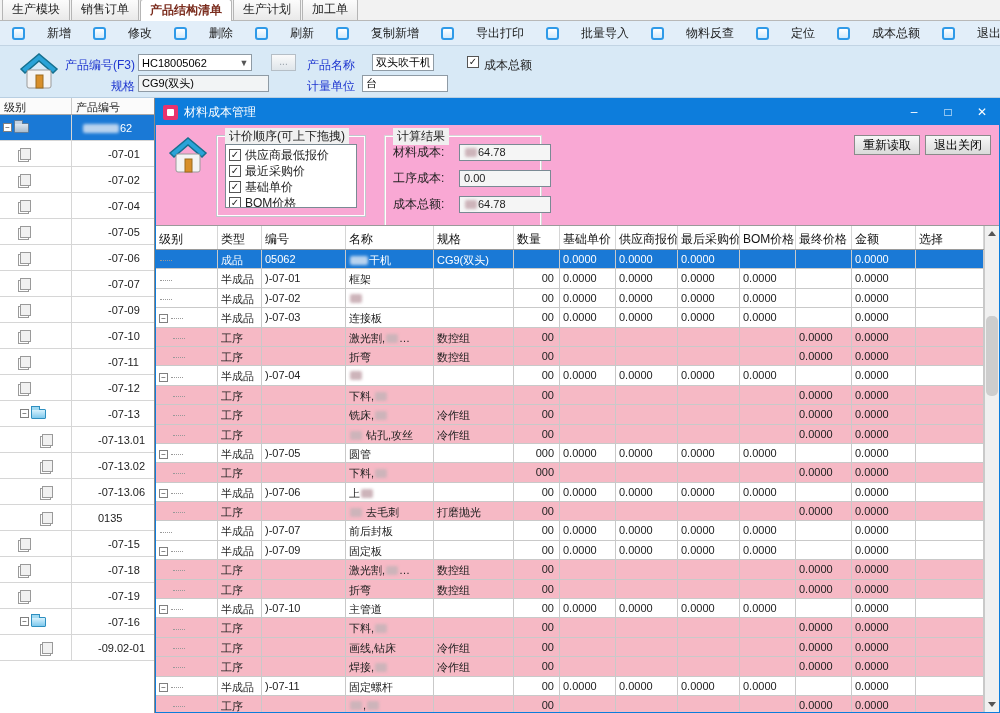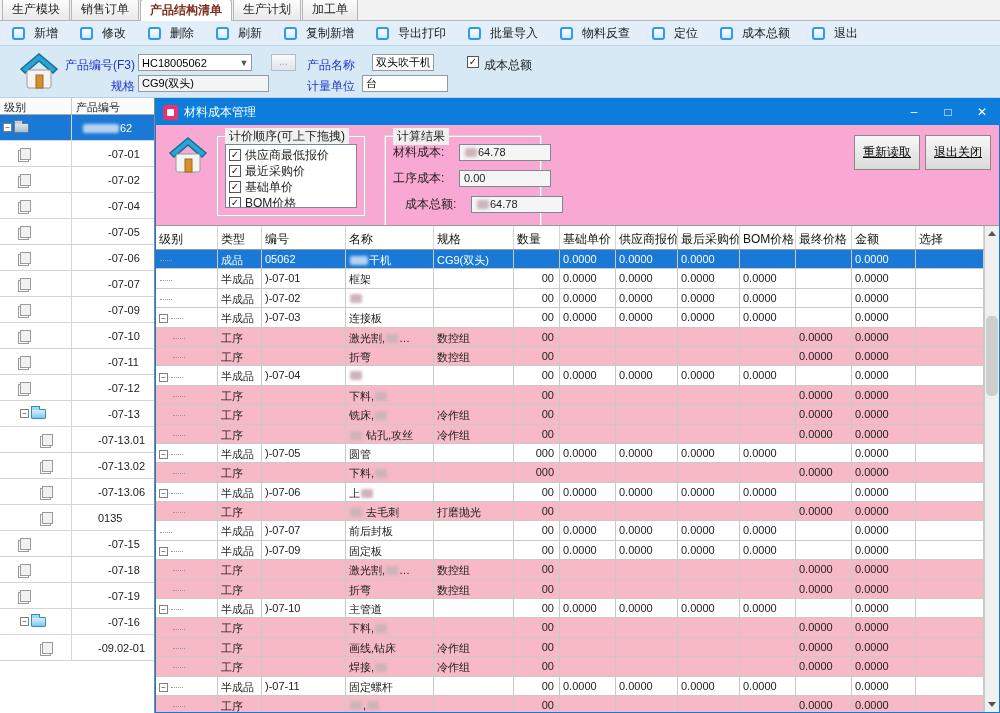--- a/index.html
+++ b/index.html
@@ -7,21 +7,21 @@
   body { font-family:"Liberation Sans","DejaVu Sans",sans-serif; background:#fff; position:relative; font-size:12px; color:#222; }
 
   
   .tabbar { height:21px; background:#f2f2f2; border-bottom:1px solid #b8b8b8; display:flex; align-items:flex-end; padding-left:2px; }
   .tab { padding:2px 9px 2px 9px; margin-right:1px; border:1px solid #b5b5b5; border-bottom:none; border-radius:3px 3px 0 0;
          background:linear-gradient(#fdfdfd,#e9e9e9); font-size:12px; color:#222; cursor:default; white-space:nowrap; }
   .tab.active { background:#fff; font-weight:bold; color:var(--c-active_tab_text,#7b2d1e); position:relative; top:1px; }
 
   
   .toolbar { height:25px; background:var(--c-toolbar_bg,#e2eef9); border-bottom:1px solid #c2d4e4; display:flex; align-items:center; padding-left:12px; gap:22px; }
-  .tbtn { display:flex; align-items:center; gap:9px; font-size:12px; color:#1a1a1a; cursor:default; white-space:nowrap; }
+  .tbtn { display:flex; align-items:center; gap:22px; font-size:12px; color:#1a1a1a; cursor:default; white-space:nowrap; }
   .tbico { width:13px; height:13px; border:2px solid #2f9ae8; border-radius:3px; background:linear-gradient(#ffffff,#d3eafc); display:inline-block; }
 
   
   .formarea { height:52px; background:var(--c-form_bg,#d8e9f6); position:relative; border-bottom:1px solid #b9cfe2; }
   .home { position:absolute; }
   .flabel { position:absolute; color:var(--c-label_blue,#1d35cf); font-size:12px; text-align:right; white-space:nowrap; }
   .ffield { position:absolute; height:17px; border:1px solid #8f9ba5; background:#fff; font-size:11px; padding:1px 3px; font-family:inherit; }
   .combo-arrow { position:absolute; width:16px; height:15px; display:flex; align-items:center; justify-content:center; color:#555; font-size:9px; }
   .dotsbtn { position:absolute; width:25px; height:17px; background:linear-gradient(#fafafa,#dfe5ea); border:1px solid #b5bec6; color:#9aa2ab; font-size:10px; text-align:center; line-height:13px; }
   .cb { width:12px; height:12px; border:1px solid #555; background:#fff; display:inline-flex; align-items:center; justify-content:center; font-size:10px; line-height:10px; color:#1a1a1a; flex:none; }
@@ -51,21 +51,21 @@
   .winbtn { width:34px; height:26px; display:flex; align-items:center; justify-content:center; font-size:12px; color:#fff; cursor:default; }
   .dbody { position:absolute; left:0; top:26px; right:0; bottom:0; background:#f9a8d4; }
 
   .groupbox { position:absolute; border:1px solid #c0c8cc; box-shadow:inset 0 0 0 1px #fff; }
   .gb-legend { position:absolute; top:-8px; left:8px; background:#f0f0f0; padding:0 4px; font-size:12px; color:#1a1a1a; white-space:nowrap; }
   .pricelist { position:absolute; left:8px; top:8px; right:8px; bottom:8px; background:#fff; border:1px solid #7a8a94; padding:2px 3px; overflow:hidden; }
   .prow { display:flex; align-items:center; gap:4px; height:16px; font-size:12px; }
   .rrow { display:flex; align-items:center; height:17px; margin-bottom:9px; font-size:12px; }
   .rlabel { width:66px; white-space:nowrap; }
   .rval { width:92px; height:17px; border:1px solid #7a8a94; background:#f5f5f5; font-size:11px; padding:1px 4px; overflow:hidden; white-space:nowrap; }
-  .btn { position:absolute; height:35px; background:linear-gradient(#f8f8f8,#dadada); border:1px solid #8a8a8a; font-size:12px; padding:0 8px; white-space:nowrap;text-decoration:underline; }
+  .btn { position:absolute; height:20px; background:linear-gradient(#f8f8f8,#dadada); border:1px solid #8a8a8a; font-size:12px; padding:0 8px; white-space:nowrap; }
 
   
   .grid { position:absolute; left:0; right:0; top:100px; bottom:0; background:#fff; border-top:1px solid #9a9a9a; }
   .gmain { position:absolute; left:0; right:15px; top:0; bottom:0; overflow:hidden; }
   .ghead { display:flex; height:24px; border-bottom:1px solid #9a9a9a; background:#fff; }
   .ghc { font-size:12px; color:#111; padding:5px 0 0 3px; border-right:1px solid #d6d6d6; overflow:hidden; white-space:nowrap; }
   .grow { display:flex; height:19.4px; border-bottom:1px solid #c9c9c9; background:#fff; }
   .grow.process { background:var(--c-process_row,#f6b9c5); }
   .grow.sel { background:var(--c-selected,#1a79d6); color:#fff; }
   .gc { font-size:11px; padding:3px 2px 0 3px; border-right:1px solid #c9c9c9; overflow:hidden; white-space:nowrap; }
@@ -414,21 +414,21 @@
       <span class="gb-legend">计算结果</span>
       <div style="position:absolute; left:8px; top:8px;">
         <div class="rrow">
           <span class="rlabel">材料成本:</span>
           <span class="rval rdz"><i class="rd" style="width:12px"></i>64.78</span>
         </div>
         <div class="rrow">
           <span class="rlabel">工序成本:</span>
           <span class="rval rdz">0.00</span>
         </div>
-        <div class="rrow" style="margin-bottom:0;margin-left:12px;">
+        <div class="rrow" style="margin-bottom:0;">
           <span class="rlabel">成本总额:</span>
           <span class="rval rdz"><i class="rd" style="width:12px"></i>64.78</span>
         </div>
       </div>
     </div>
 
     <button class="btn" style="right:79px; top:10px;">重新读取</button>
     <button class="btn" style="right:8px; top:10px;">退出关闭</button>
 
     <div class="grid">

